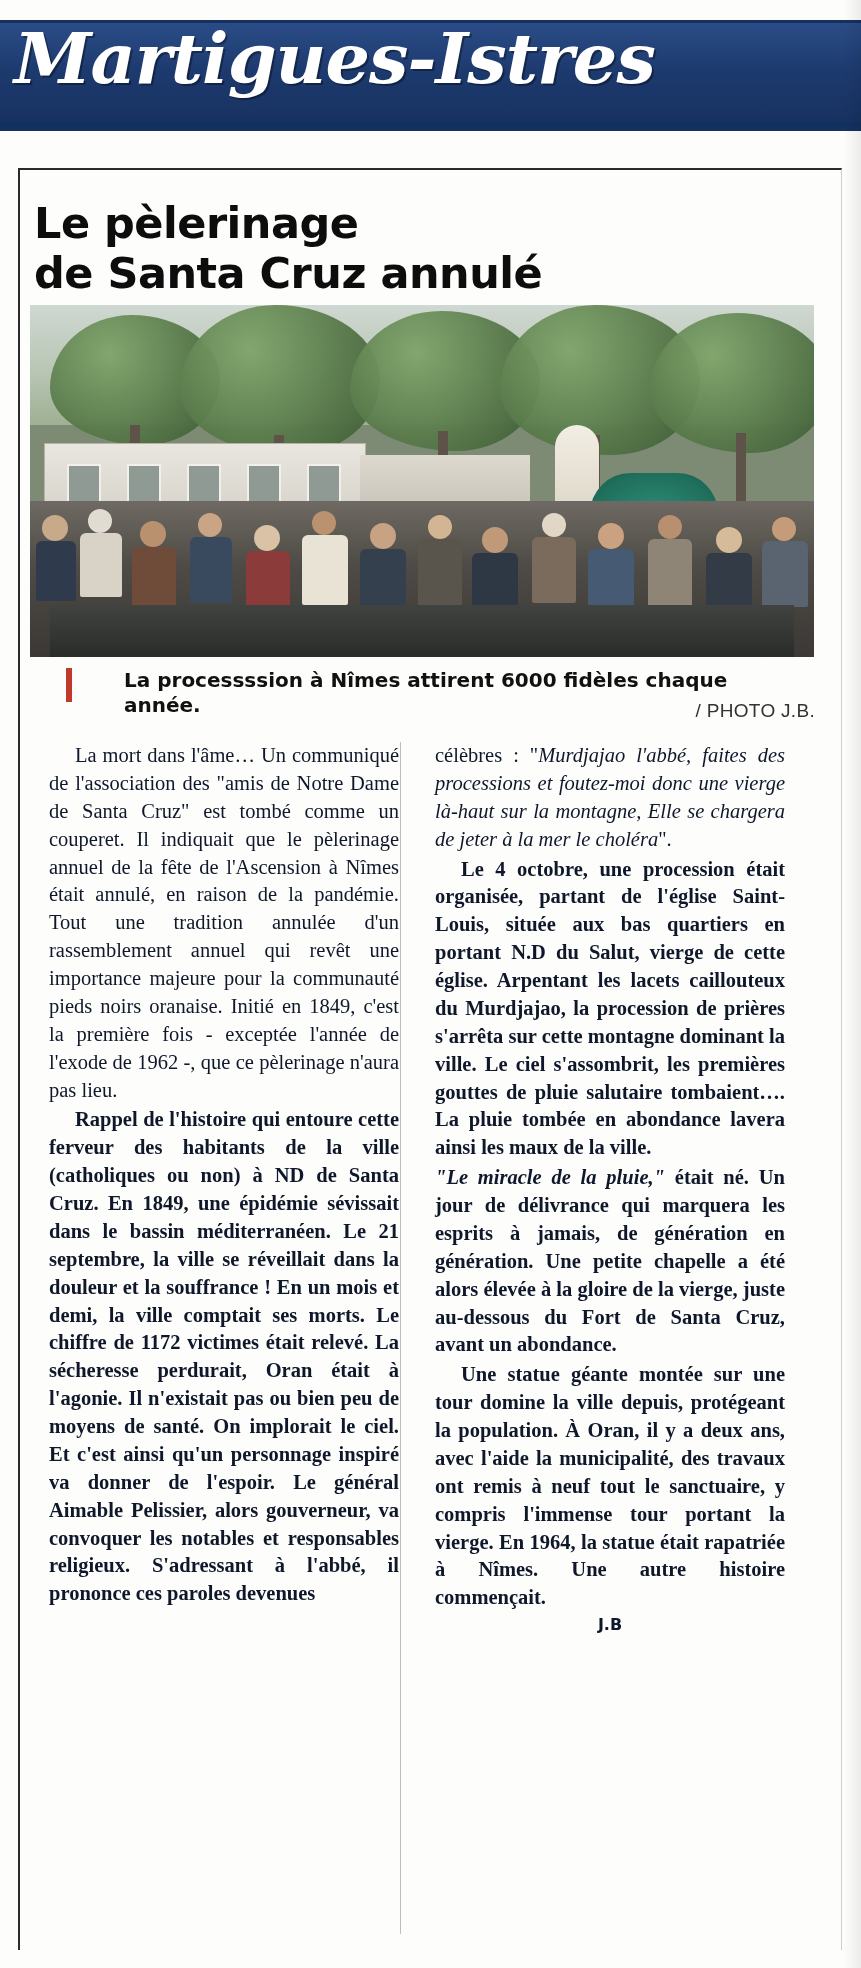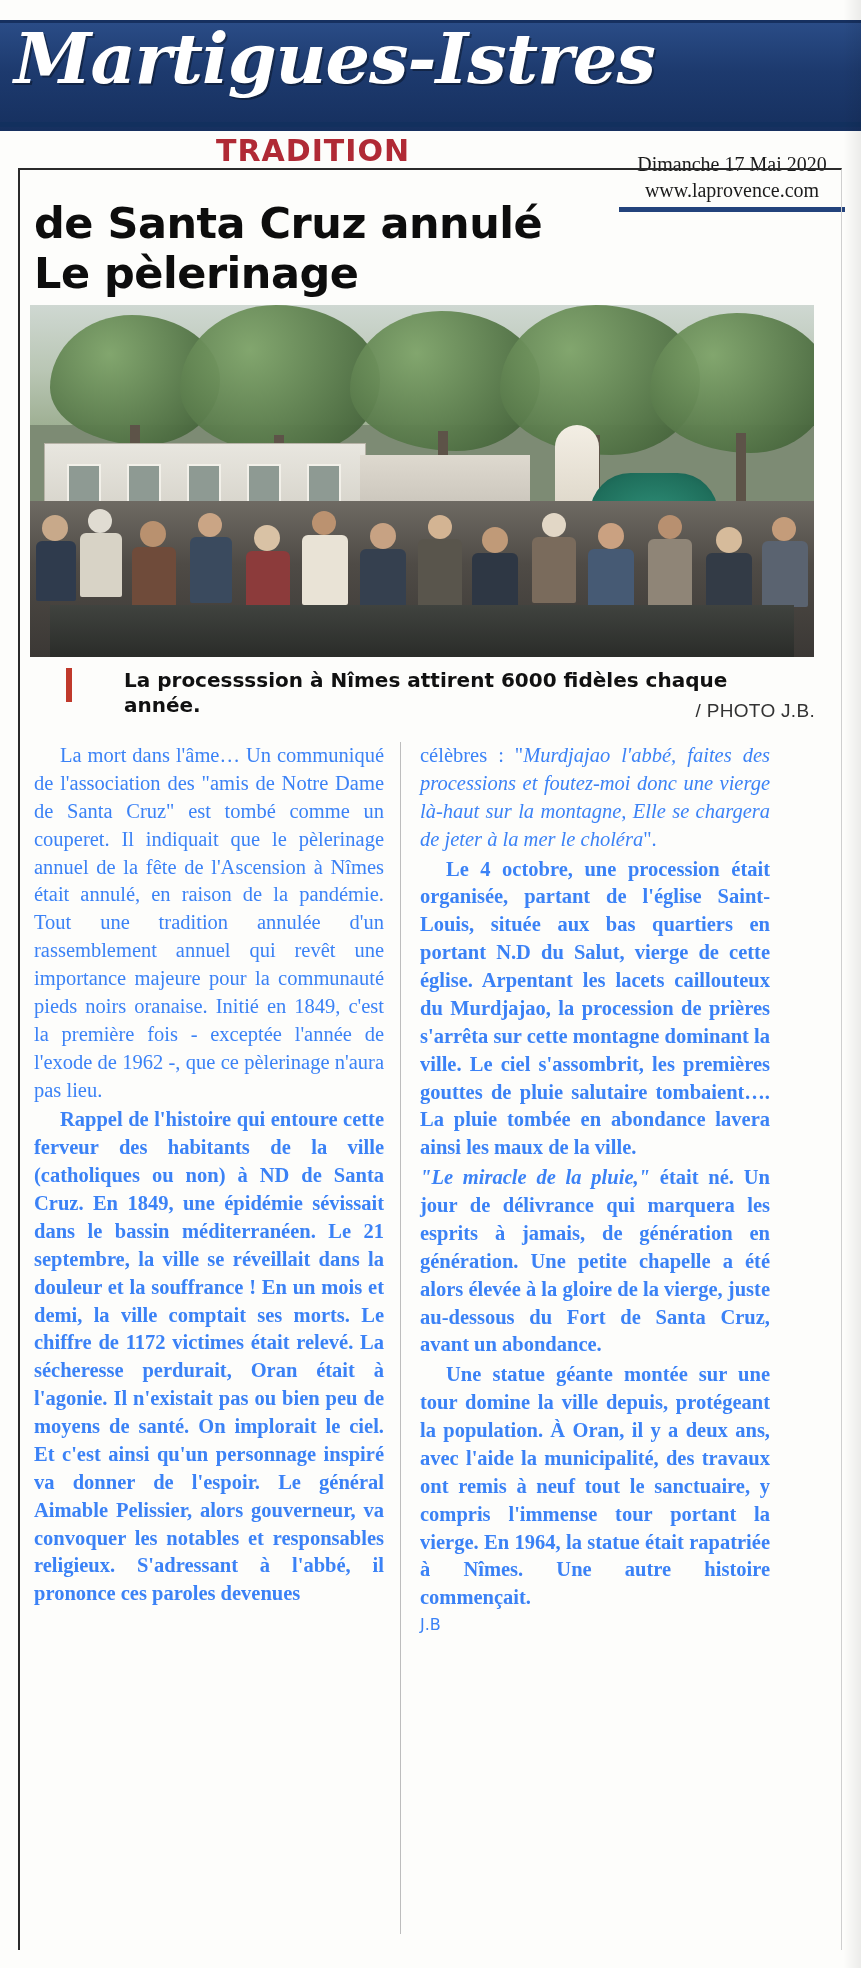--- a/index.html
+++ b/index.html
@@ -216,33 +216,34 @@
     background: #bdbdbd;
   }
   .col {
     position: absolute;
     top: 742px;
     width: 350px;
     font-family: "Liberation Serif", serif;
     font-size: 20.5px;
     line-height: 1.36;
     text-align: justify;
-    color: #3b82f6;
+    color: #0f172a;
     hyphens: auto;
+    margin-left: 15px;
   }
   .col p { margin: 0 0 0 0; text-indent: 26px; }
   .col p + p { margin-top: 2px; font-weight: bold; }
   .col-left { left: 34px; }
   .col-right { left: 420px; }
   .ital { font-style: italic; }
   .sign {
     display: block;
-    text-align: left;
+    text-align: center;
     font-family: "DejaVu Sans", sans-serif;
-    font-weight: 400;
+    font-weight: 700;
     font-size: 16px;
     text-indent: 0;
     margin-top: 2px;
   }
 
   .edge-shadow {
     position: absolute;
     right: 0; top: 0; width: 18px; height: 1968px;
     background: linear-gradient(90deg, rgba(0,0,0,0.0), rgba(0,0,0,0.07));
     pointer-events: none;
@@ -251,32 +252,27 @@
 </head>
 <body>
 
 <div class="page">
 
   <div class="masthead">
     <div class="masthead-title">Martigues-Istres</div>
     <div class="masthead-rule"></div>
   </div>
 
-  <div class="tradition">TRADITION</div>
-
-  <div class="datebox">
-    <span class="d1">Dimanche 17 Mai 2020</span>
-    <span class="d2">www.laprovence.com</span>
-  </div>
+
 
   <div class="article"></div>
 
   <div class="headline">
+    <div>Le pèlerinage</div>
     <div>de Santa Cruz annulé</div>
-    <div>Le pèlerinage</div>
   </div>
 
   <div class="photo">
     <div class="sky"></div>
     <div class="trees">
       <div class="tree" style="left:20px;top:10px;width:170px;height:130px;"></div>
       <div class="tree" style="left:150px;top:0px;width:200px;height:150px;"></div>
       <div class="tree" style="left:320px;top:6px;width:190px;height:140px;"></div>
       <div class="tree" style="left:470px;top:0px;width:200px;height:150px;"></div>
       <div class="tree" style="left:620px;top:8px;width:180px;height:140px;"></div>

